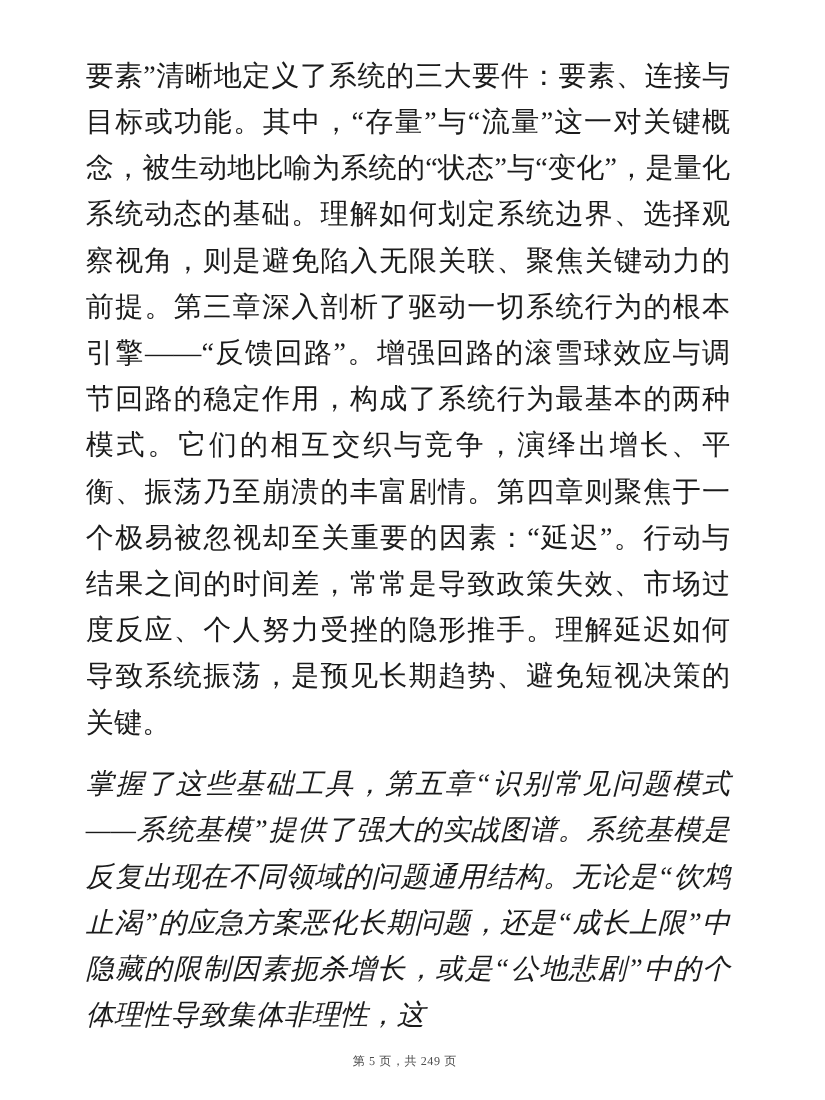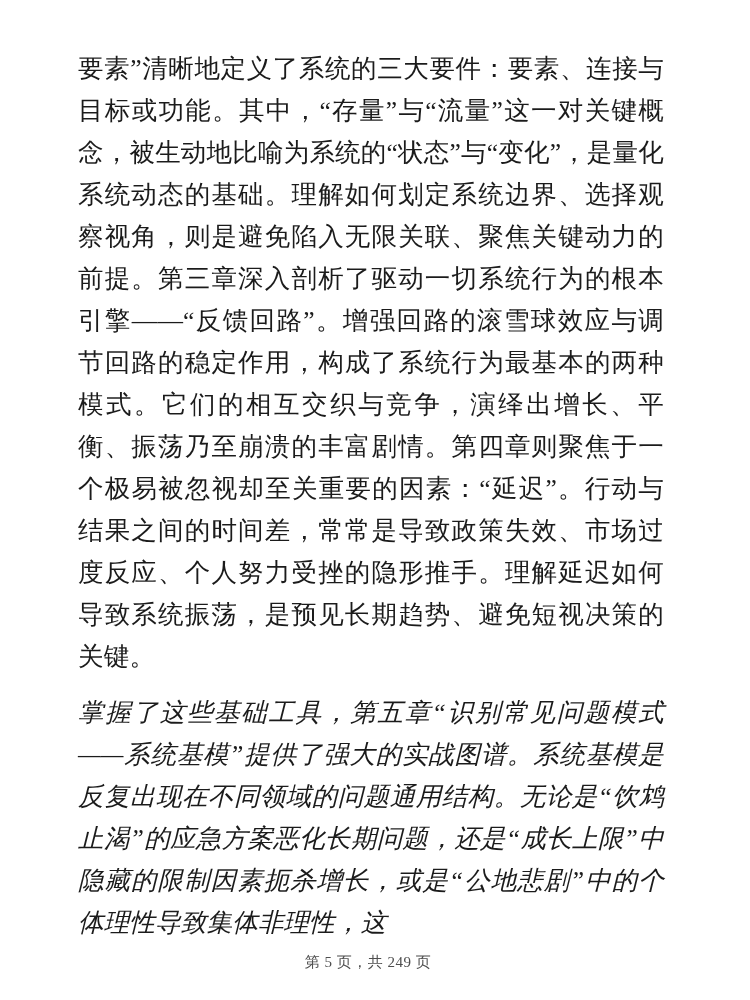--- a/index.html
+++ b/index.html
@@ -38,21 +38,21 @@
   .para + .para {
     margin-top: 14px;
     font-style: italic;
   }
   .footer {
     position: absolute;
     left: 0;
     right: 0;
     bottom: 28px;
     text-align: center;
-    font-size: 15px;
+    font-size: 11px;
     color: #4d4d4d;
     font-family: "Liberation Serif", "DejaVu Serif", serif;
     letter-spacing: 0.5px;
   }
 </style>
 </head>
 <body>
 
 <div class="page">
 

